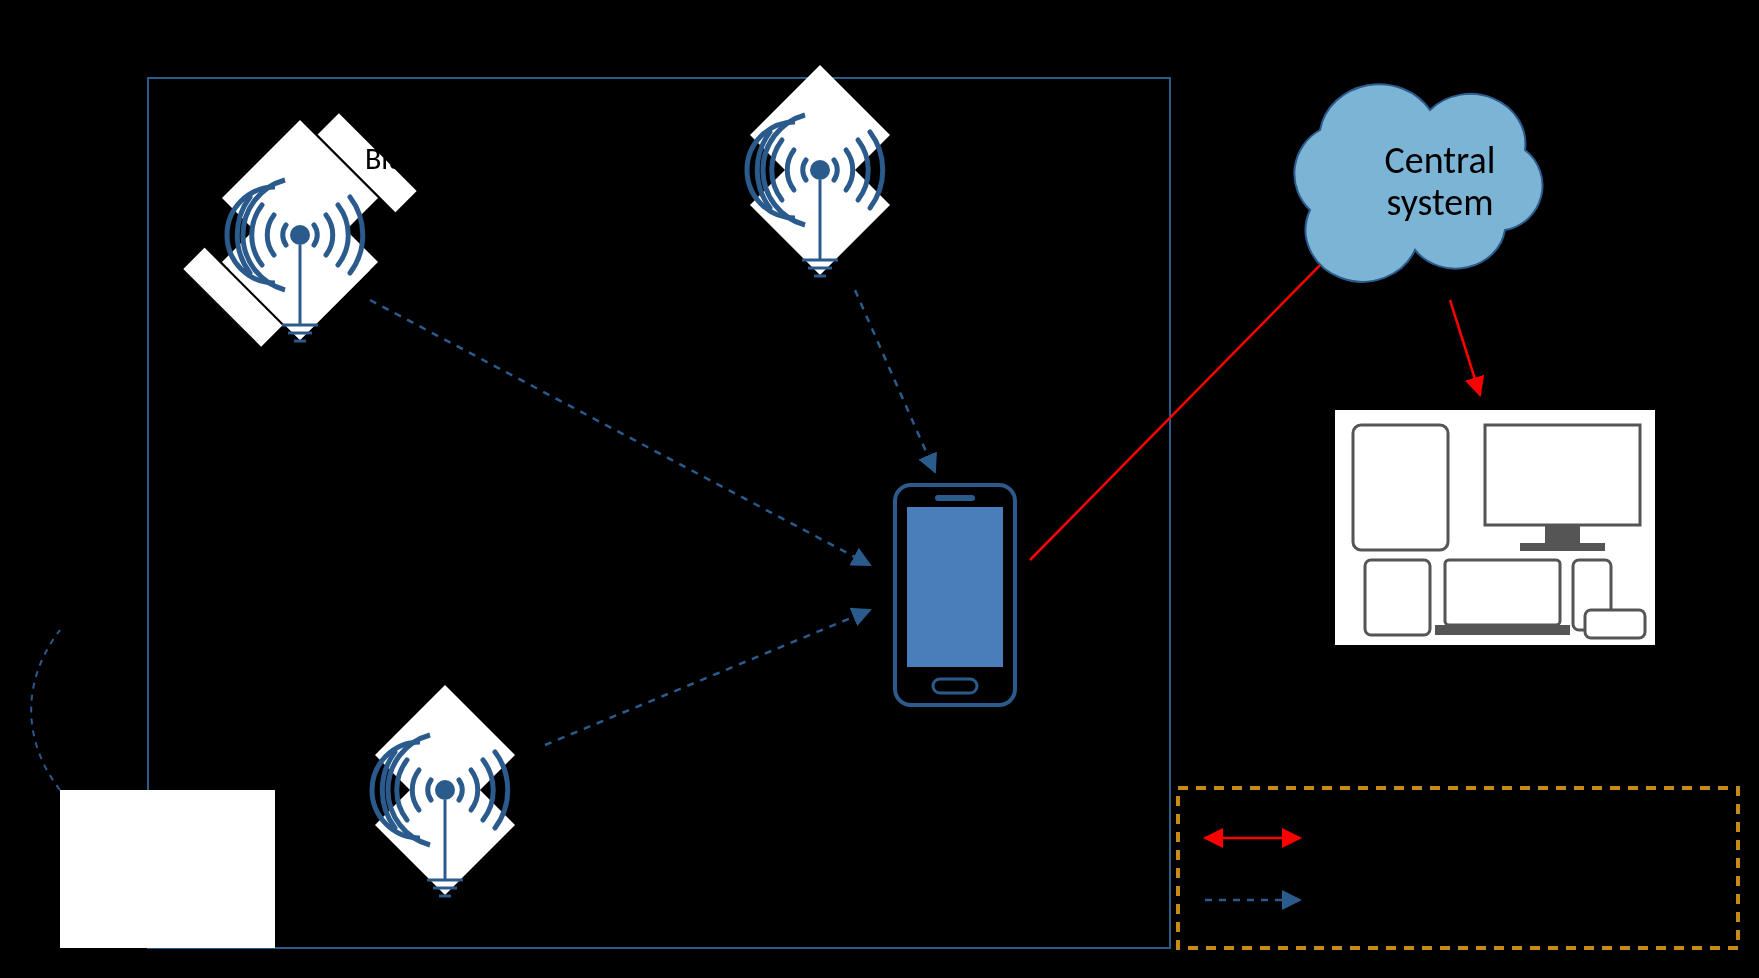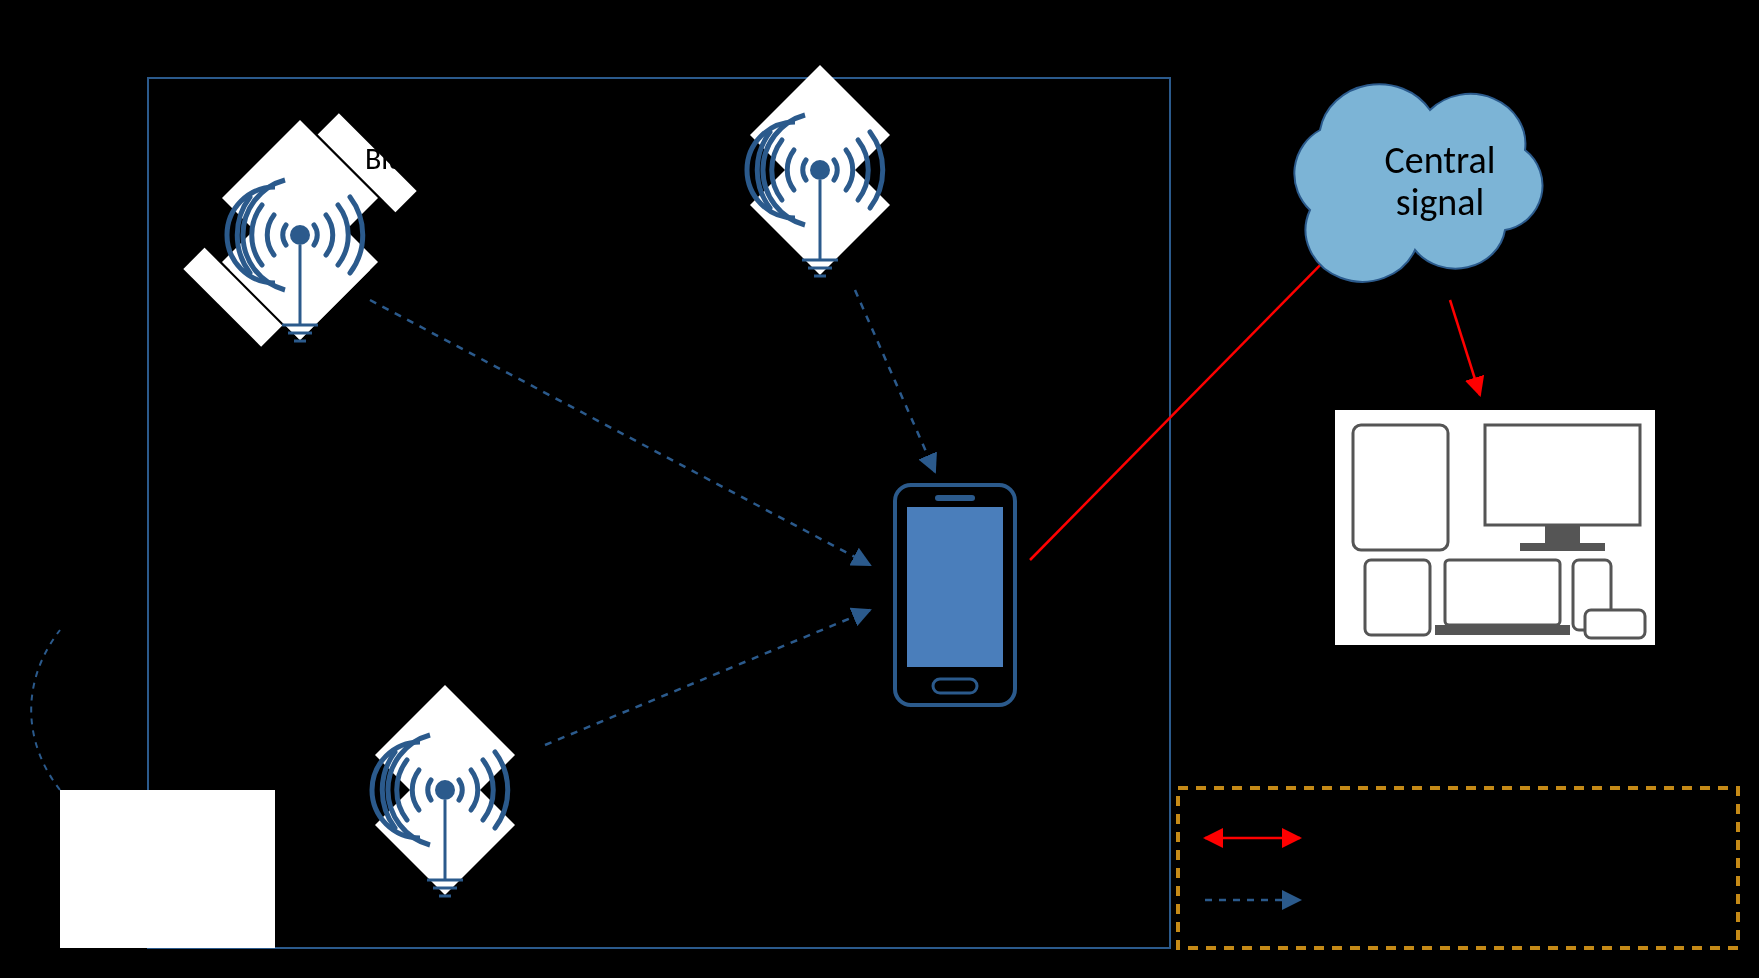--- a/index.html
+++ b/index.html
@@ -145,20 +145,20 @@
 <span class="lbl title" style="left:610px;top:30px">Building</span>
 
 <span class="lbl note" style="left:365px;top:140px">Bluetooth Antenna 1</span>
 <span class="lbl note" style="left:890px;top:95px">Bluetooth Antenna 2</span>
 <span class="lbl note" style="left:540px;top:855px">Bluetooth Antenna 3</span>
 
 <span class="lbl note" style="left:855px;top:730px">User’s smartphone</span>
 <span class="lbl note" style="left:150px;top:955px">door</span>
 
 <div class="lbl cloud-text" style="left:1365px;top:140px;width:150px">Central
-signal</div>
+system</div>
 
 <span class="lbl note" style="left:1400px;top:660px">user’s devices</span>
 
 <span class="lbl note" style="left:1320px;top:820px">Internet  connection</span>
 <span class="lbl note" style="left:1320px;top:882px">Bluetooth signal</span>
 
 </div>
 
 </body></html>

